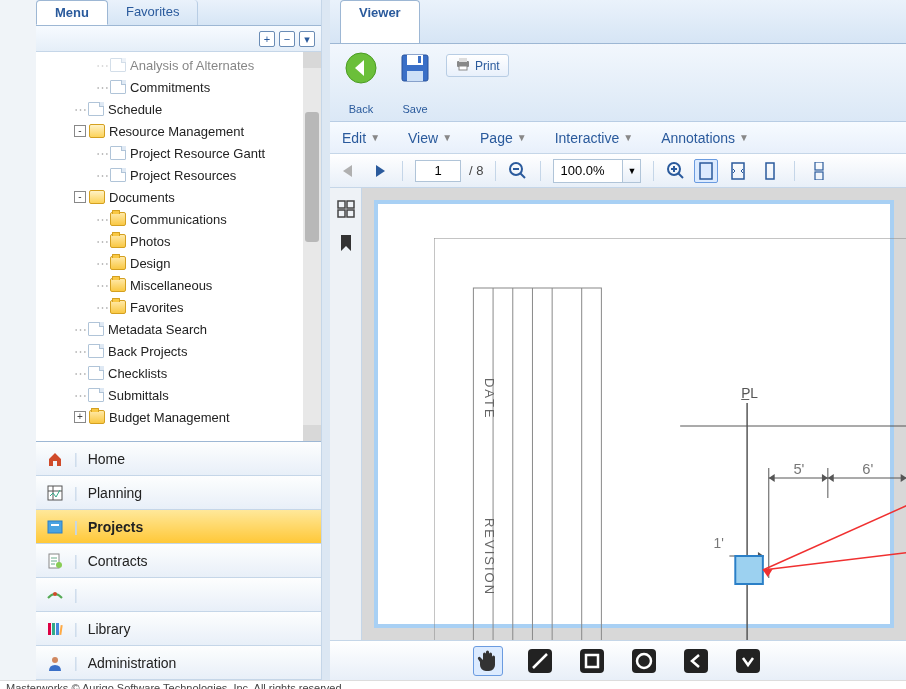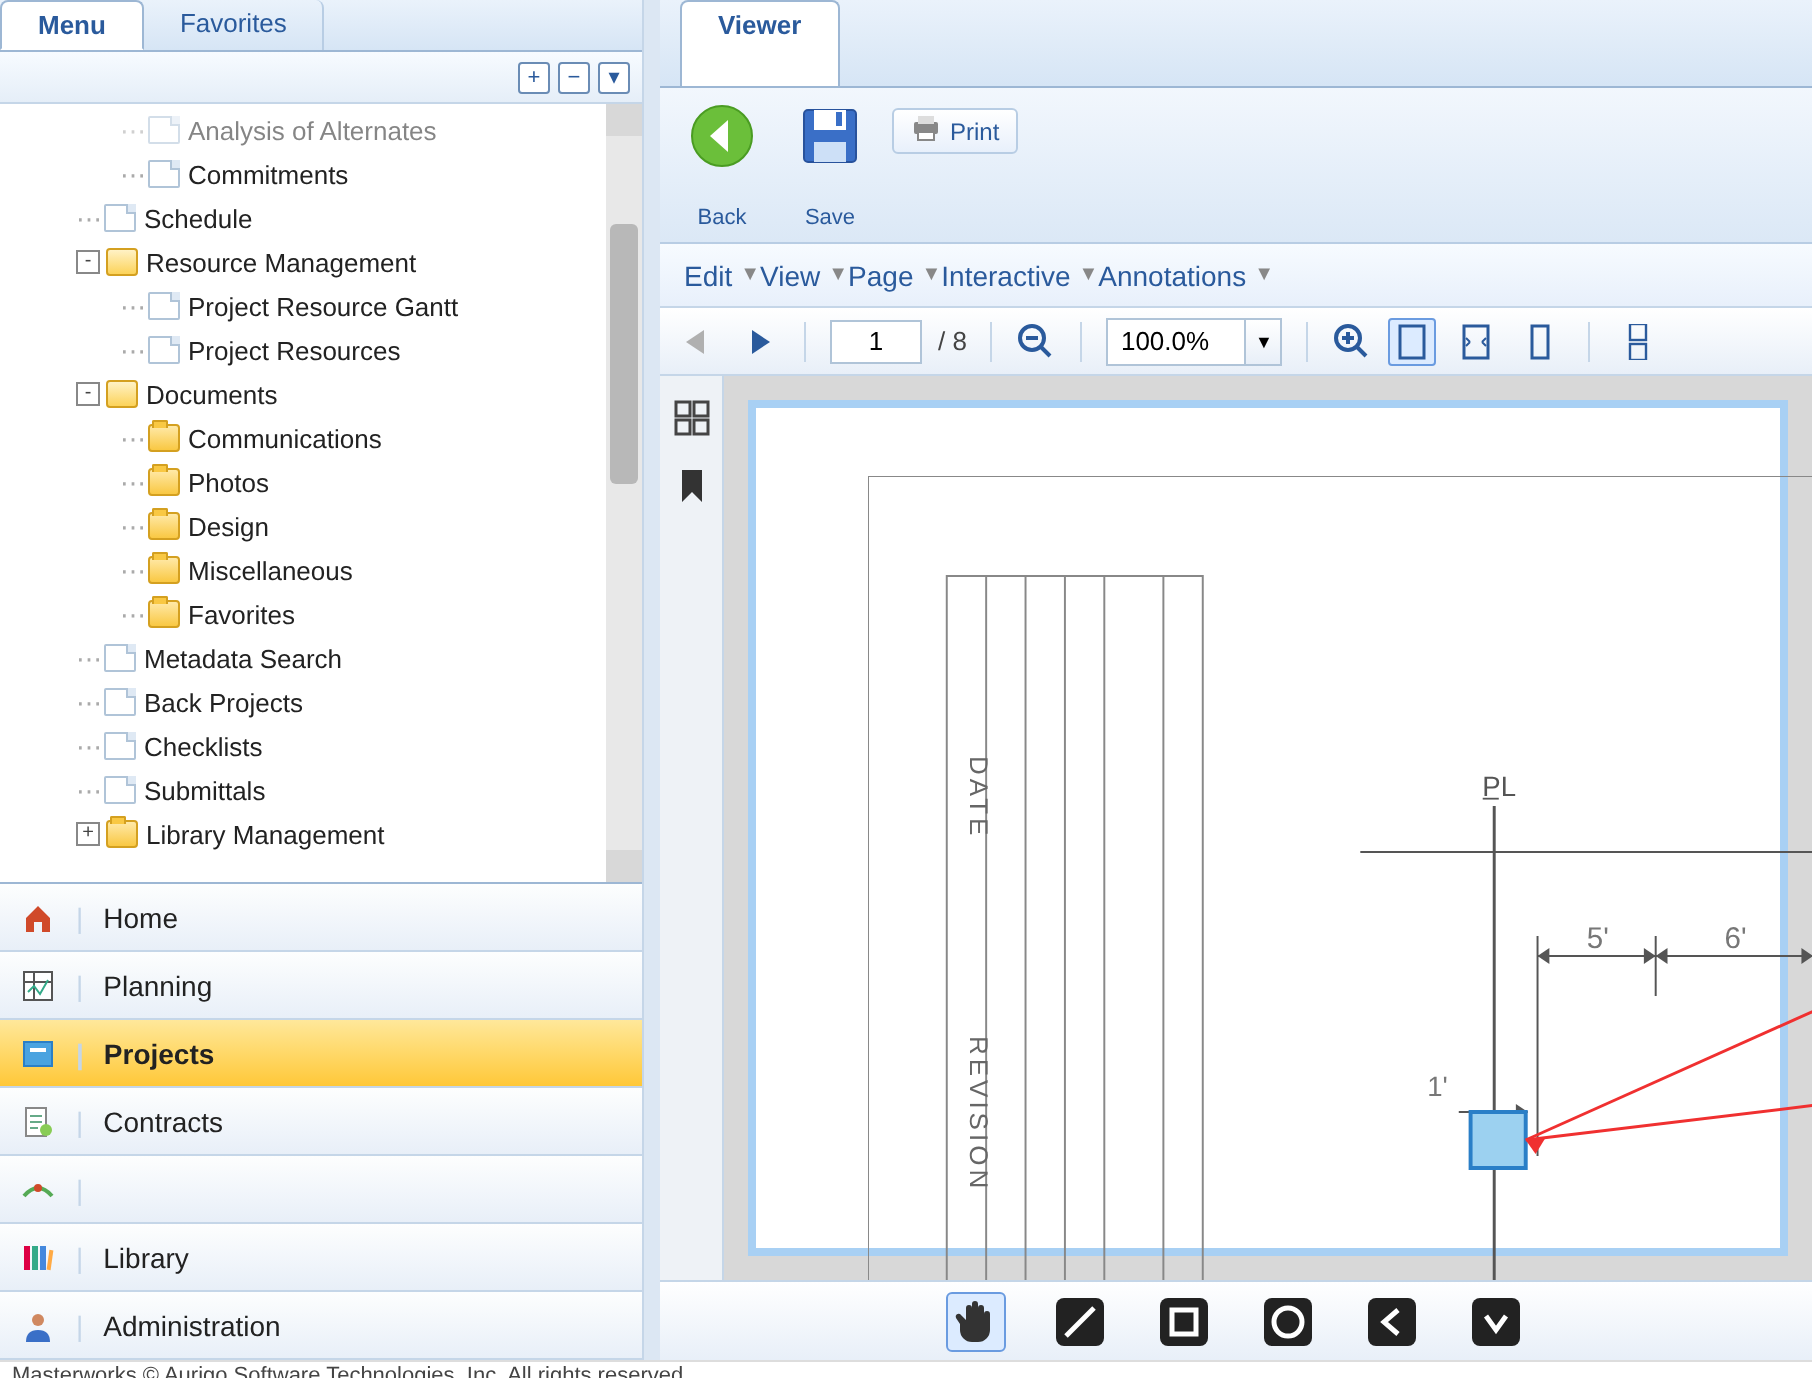--- a/index.html
+++ b/index.html
@@ -1,21 +1,21 @@
 <!DOCTYPE html>
 <html><head>
 <meta charset="utf-8">
 <style>
 * { box-sizing: border-box; margin: 0; padding: 0; font-family: Arial, sans-serif; }
 body { width: 906px; height: 689px; overflow: hidden; background: #f0f4f8; position: relative; }
 
 .app { display: flex; width: 100%; height: 680px; }
 
 
-.left-panel { width: 322px; height: 100%; display: flex; flex-direction: column; border-right: 1px solid #c5d6e8; }
+.left-panel { width: 322px; height: 100%; display: flex; flex-direction: column; border-right: 1px solid #c5d6e8; padding-left: 36px; }
 
 .left-tabs { display: flex; height: 26px; background: linear-gradient(#eaf2fb,#d6e5f5); border-bottom: 1px solid #9db7d4; }
 .left-tab { padding: 4px 18px; font-size: 13px; color: #2a5a9c; border-right: 1px solid #b8cde4; cursor: pointer; border-top-left-radius: 4px; border-top-right-radius: 4px; }
 .left-tab.active { background: #fff; font-weight: bold; border: 1px solid #9db7d4; border-bottom: 1px solid #fff; }
 
 .tree-toolbar { height: 26px; background: linear-gradient(#f7fbff,#e5eef8); border-bottom: 1px solid #c5d6e8; display: flex; justify-content: flex-end; align-items: center; gap: 4px; padding-right: 6px; }
 .tree-tool-btn { width: 16px; height: 16px; border: 1px solid #6a8cb5; background: #fff; font-size: 11px; line-height: 14px; text-align: center; color: #2a5a9c; cursor: pointer; border-radius: 2px; }
 
 .tree-container { flex: 1; overflow: hidden; background: #fff; position: relative; }
 .tree { font-size: 13px; color: #222; padding: 2px 0 2px 4px; }
@@ -51,21 +51,21 @@
 
 .right-tabs { height: 44px; background: linear-gradient(#eaf2fb,#d6e5f5); border-bottom: 1px solid #9db7d4; display: flex; padding-left: 10px; }
 .right-tab { padding: 4px 18px; font-size: 13px; color: #2a5a9c; background: #fff; border: 1px solid #9db7d4; border-bottom: none; border-top-left-radius: 4px; border-top-right-radius: 4px; font-weight: bold; }
 
 .ribbon { height: 78px; background: linear-gradient(#f2f7fd,#dbe8f6); border-bottom: 1px solid #b8cde4; display: flex; align-items: center; padding: 6px 8px; gap: 8px; }
 .ribbon-btn { display: flex; flex-direction: column; align-items: center; gap: 18px; padding: 2px 6px; cursor: pointer; }
 .ribbon-btn-label { font-size: 11px; color: #2a5a9c; }
 .ribbon-icon-lg { width: 34px; height: 34px; display: flex; align-items: center; justify-content: center; }
 .ribbon-print { display: flex; align-items: center; gap: 4px; border: 1px solid #b8cde4; padding: 2px 8px; border-radius: 3px; background: linear-gradient(#fff,#e8f0fb); cursor: pointer; font-size: 12px; color: #2a5a9c; align-self: flex-start; margin-top: 4px; }
 
-.menubar { height: 32px; background: linear-gradient(#f7fbff,#e8f0fb); border-bottom: 1px solid #c5d6e8; display: flex; align-items: center; padding: 0 12px; }
+.menubar { height: 32px; background: linear-gradient(#f7fbff,#e8f0fb); border-bottom: 1px solid #c5d6e8; display: flex; align-items: center; gap: 28px; padding: 0 12px; }
 .menu-item { font-size: 14px; color: #2a5a9c; cursor: pointer; display: flex; align-items: center; gap: 4px; }
 .menu-caret { font-size: 10px; color: #888; }
 
 .viewer-toolbar { height: 34px; background: linear-gradient(#fff,#e8eff8); border-bottom: 1px solid #c5d6e8; display: flex; align-items: center; padding: 0 8px; gap: 8px; }
 .vt-btn { cursor: pointer; display: flex; align-items: center; justify-content: center; }
 .vt-sep { width: 1px; height: 20px; background: #c5d6e8; margin: 0 4px; }
 .page-input { width: 46px; height: 22px; border: 1px solid #b0c4d8; text-align: center; font-size: 13px; }
 .page-total { font-size: 13px; color: #444; }
 .zoom-select { position: relative; display: flex; align-items: center; }
 .zoom-input { width: 70px; height: 24px; border: 1px solid #b0c4d8; padding: 0 6px; font-size: 13px; }
@@ -196,21 +196,21 @@
           <div class="tree-node">
             <span class="tree-spacer" style="width: 34px;"></span>
             <span class="tree-dash">⋯</span>
             <span class="tree-icon icon-file"></span>
             <span class="tree-label">Submittals</span>
           </div>
           <div class="tree-node">
             <span class="tree-spacer" style="width: 34px;"></span>
             <span class="tree-toggle">+</span>
             <span class="tree-icon icon-folder"></span>
-            <span class="tree-label">Library Management</span>
+            <span class="tree-label">Budget Management</span>
           </div>
         </div>
       <div class="tree-scroll">
         <div class="tree-scroll-up"></div>
         <div class="tree-scroll-thumb"></div>
         <div class="tree-scroll-down"></div>
       </div>
     </div>
     <div class="nav-list" id="nav-root">
         <div class="nav-item">

